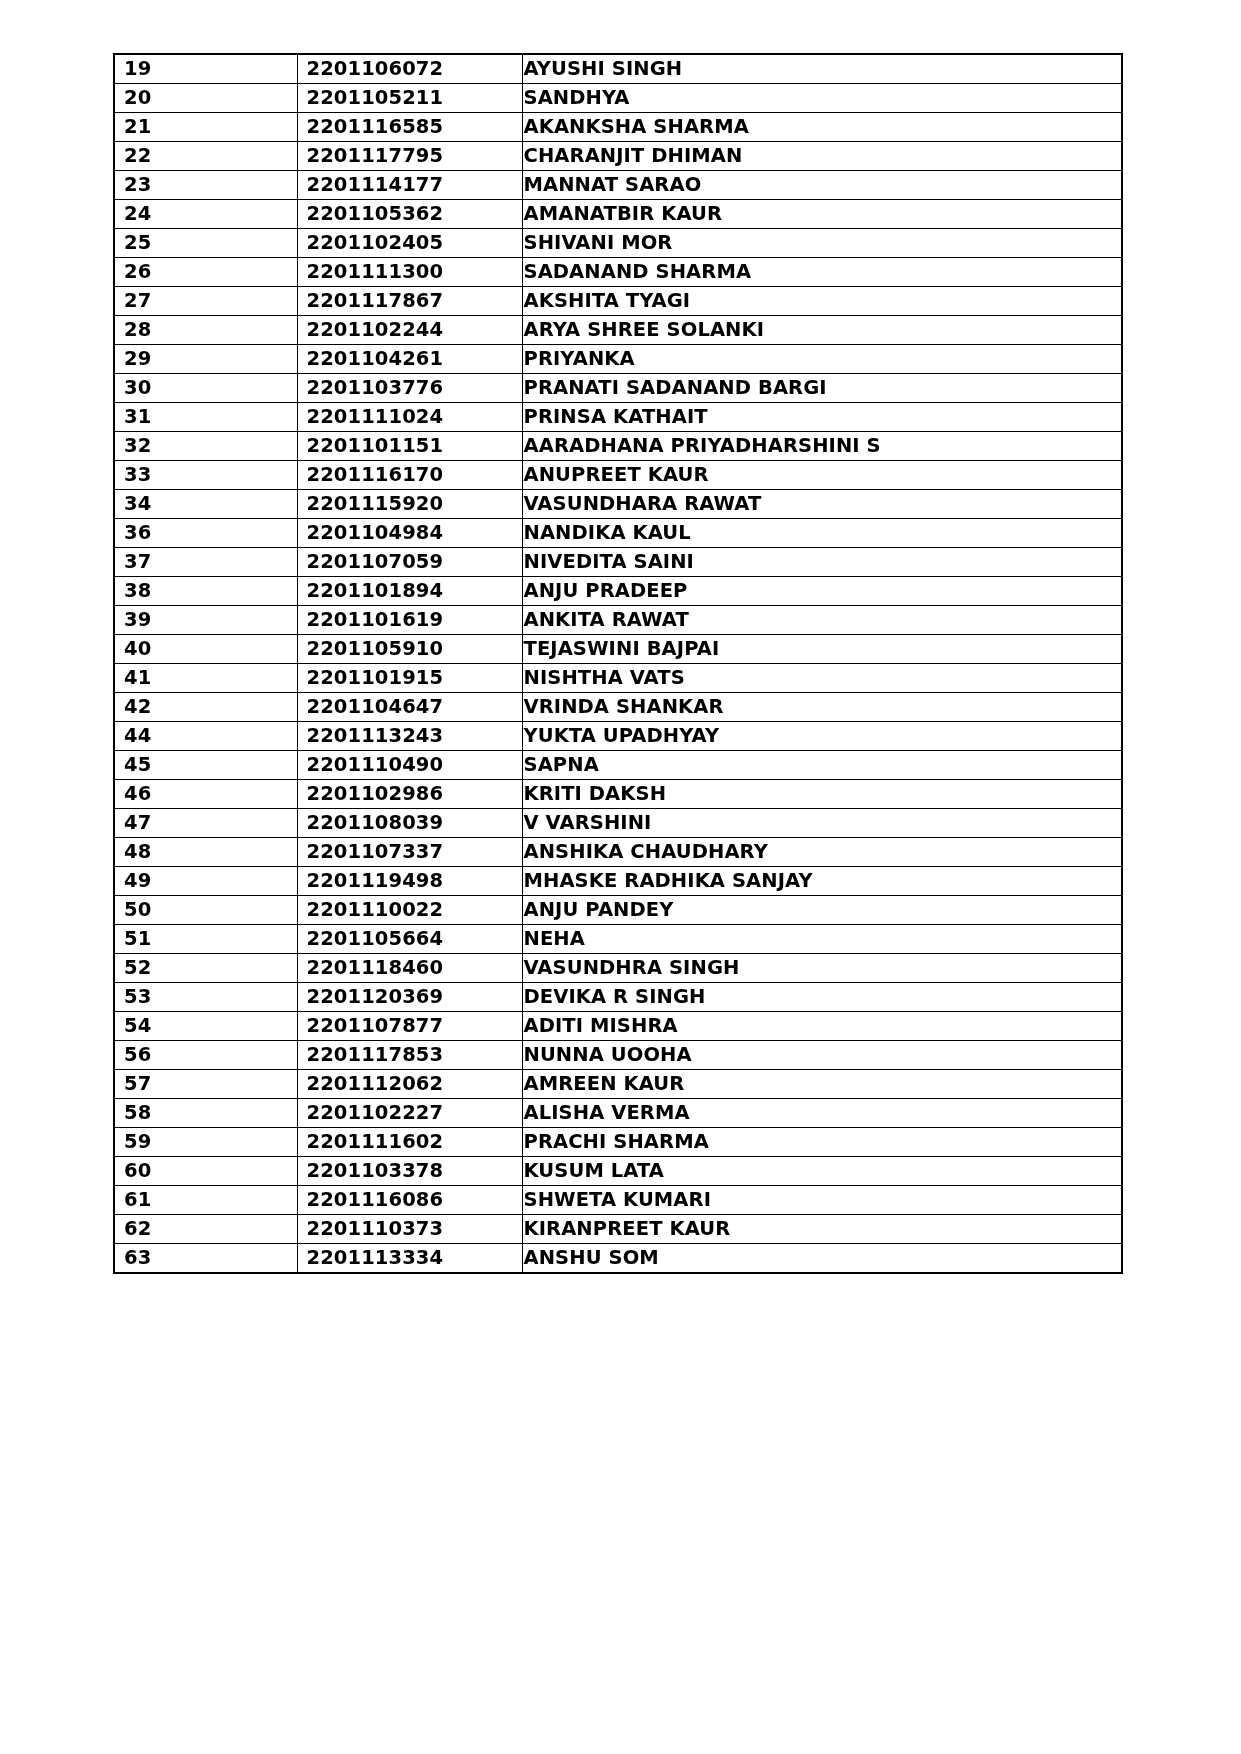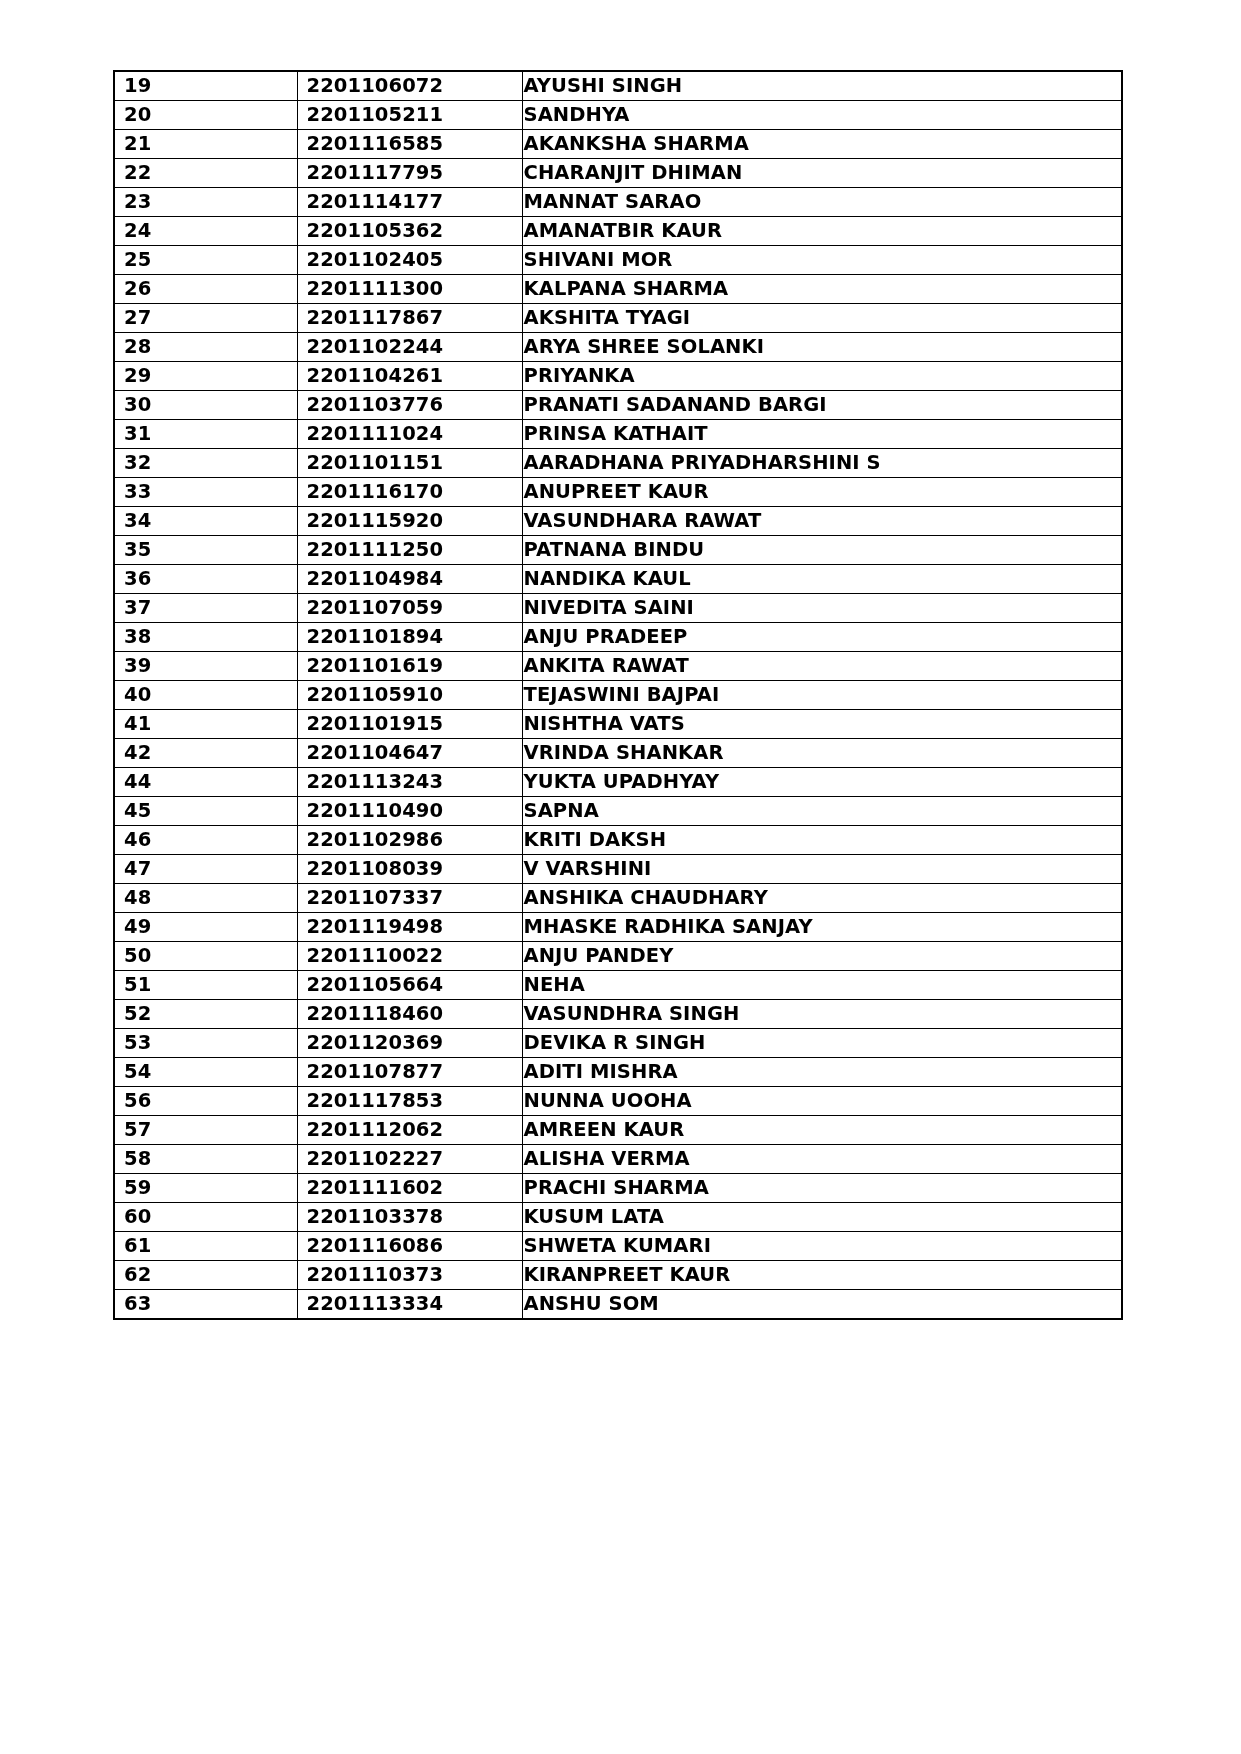--- a/index.html
+++ b/index.html
@@ -16,21 +16,21 @@
   .page {
     position: relative;
     width: 1241px;
     height: 1754px;
     background: #ffffff;
     box-sizing: border-box;
   }
   .table-wrap {
     position: absolute;
     left: 113px;
-    top: 70px;
+    top: 53px;
     width: 1008px;
   }
   table.roster {
     border-collapse: collapse;
     table-layout: fixed;
     width: 1008px;
     border: 2px solid #000000;
   }
   table.roster col.c-sno   { width: 183px; }
   table.roster col.c-roll  { width: 225px; }
@@ -95,21 +95,21 @@
             <td class="name">AMANATBIR KAUR</td>
           </tr>
           <tr>
             <td class="sno">25</td>
             <td class="roll">2201102405</td>
             <td class="name">SHIVANI MOR</td>
           </tr>
           <tr>
             <td class="sno">26</td>
             <td class="roll">2201111300</td>
-            <td class="name">KALPANA SHARMA</td>
+            <td class="name">SADANAND SHARMA</td>
           </tr>
           <tr>
             <td class="sno">27</td>
             <td class="roll">2201117867</td>
             <td class="name">AKSHITA TYAGI</td>
           </tr>
           <tr>
             <td class="sno">28</td>
             <td class="roll">2201102244</td>
             <td class="name">ARYA SHREE SOLANKI</td>
@@ -136,25 +136,20 @@
           </tr>
           <tr>
             <td class="sno">33</td>
             <td class="roll">2201116170</td>
             <td class="name">ANUPREET KAUR</td>
           </tr>
           <tr>
             <td class="sno">34</td>
             <td class="roll">2201115920</td>
             <td class="name">VASUNDHARA RAWAT</td>
-          </tr>
-          <tr>
-            <td class="sno">35</td>
-            <td class="roll">2201111250</td>
-            <td class="name">PATNANA BINDU</td>
           </tr>
           <tr>
             <td class="sno">36</td>
             <td class="roll">2201104984</td>
             <td class="name">NANDIKA KAUL</td>
           </tr>
           <tr>
             <td class="sno">37</td>
             <td class="roll">2201107059</td>
             <td class="name">NIVEDITA SAINI</td>

